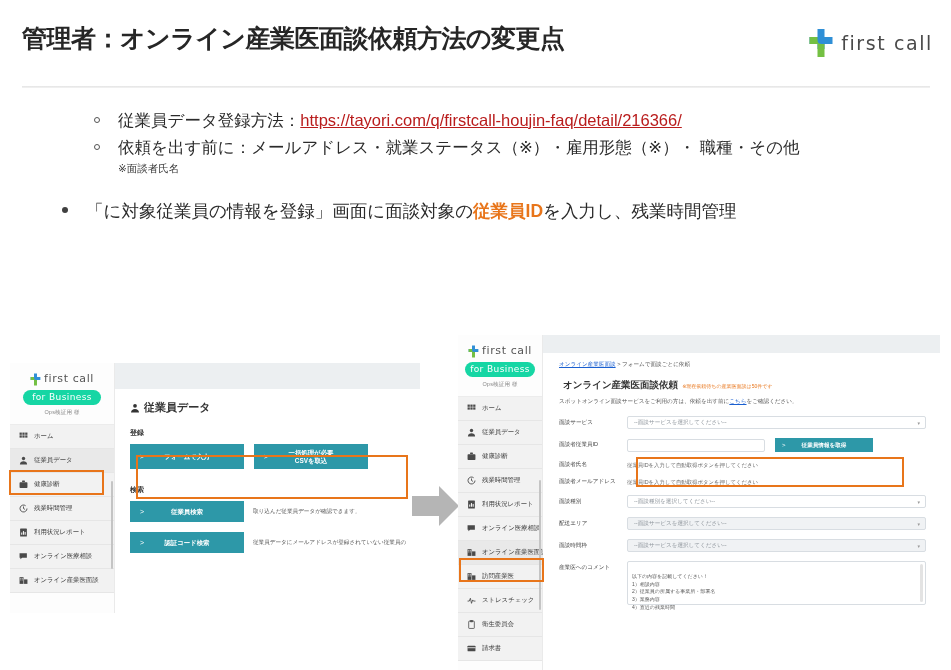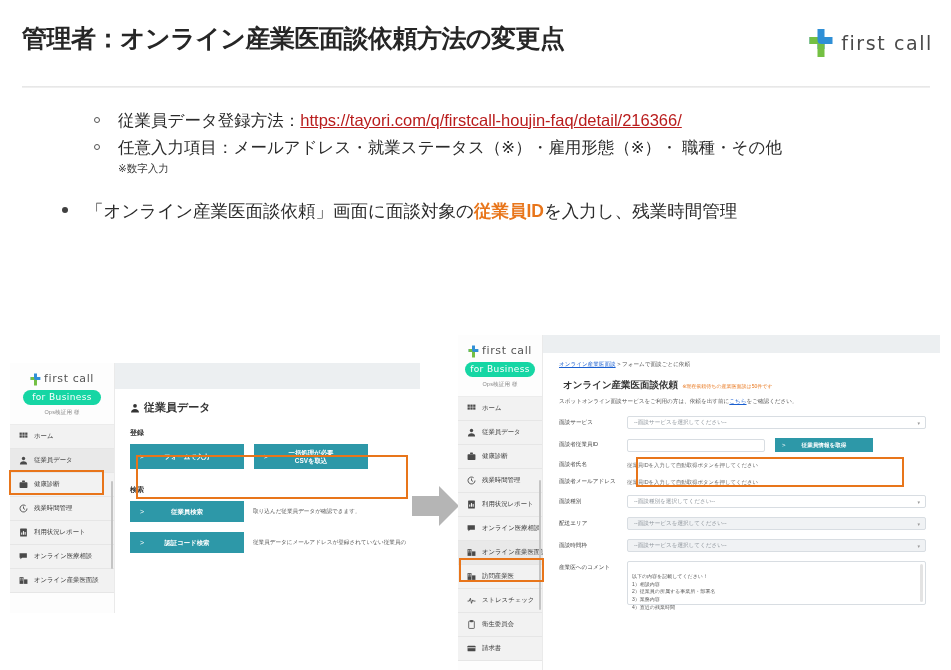--- a/index.html
+++ b/index.html
@@ -143,31 +143,31 @@
     <div class="b2">
       <span class="ring"></span>
       <div class="b2-text">
         <span>従業員データ登録方法：</span><a href="#">https://tayori.com/q/firstcall-houjin-faq/detail/216366/</a>
       </div>
     </div>
 
 
     <div class="b2">
       <span class="ring"></span>
-      <div class="b2-text">任意入力項目：メールアドレス・就業ステータス（※）・雇用形態（※）・ 職種・その他</div>
-    </div>
-
-    <div class="note">※数字入力</div>
+      <div class="b2-text">依頼を出す前に：メールアドレス・就業ステータス（※）・雇用形態（※）・ 職種・その他</div>
+    </div>
+
+    <div class="note">※面談者氏名</div>
 
     <div class="bullets-gap"></div>
 
     <div class="b1">
       <span class="dot"></span>
       <div class="b1-text">
-        <span>「オンライン産業医面談依頼」画面に面談対象の</span><span class="hl">従業員ID</span><span>を入力し、残業時間管理</span>
+        <span>「に対象従業員の情報を登録」画面に面談対象の</span><span class="hl">従業員ID</span><span>を入力し、残業時間管理</span>
       </div>
     </div>
   </div>
 
   <div class="shot" style="left:10px; top:363px; width:410px; height:250px;">
 
     <div class="app-sidebar" style="width:105px;">
       <div class="app-brand">
         <div class="app-brand-row">
           <span class="app-cross">

